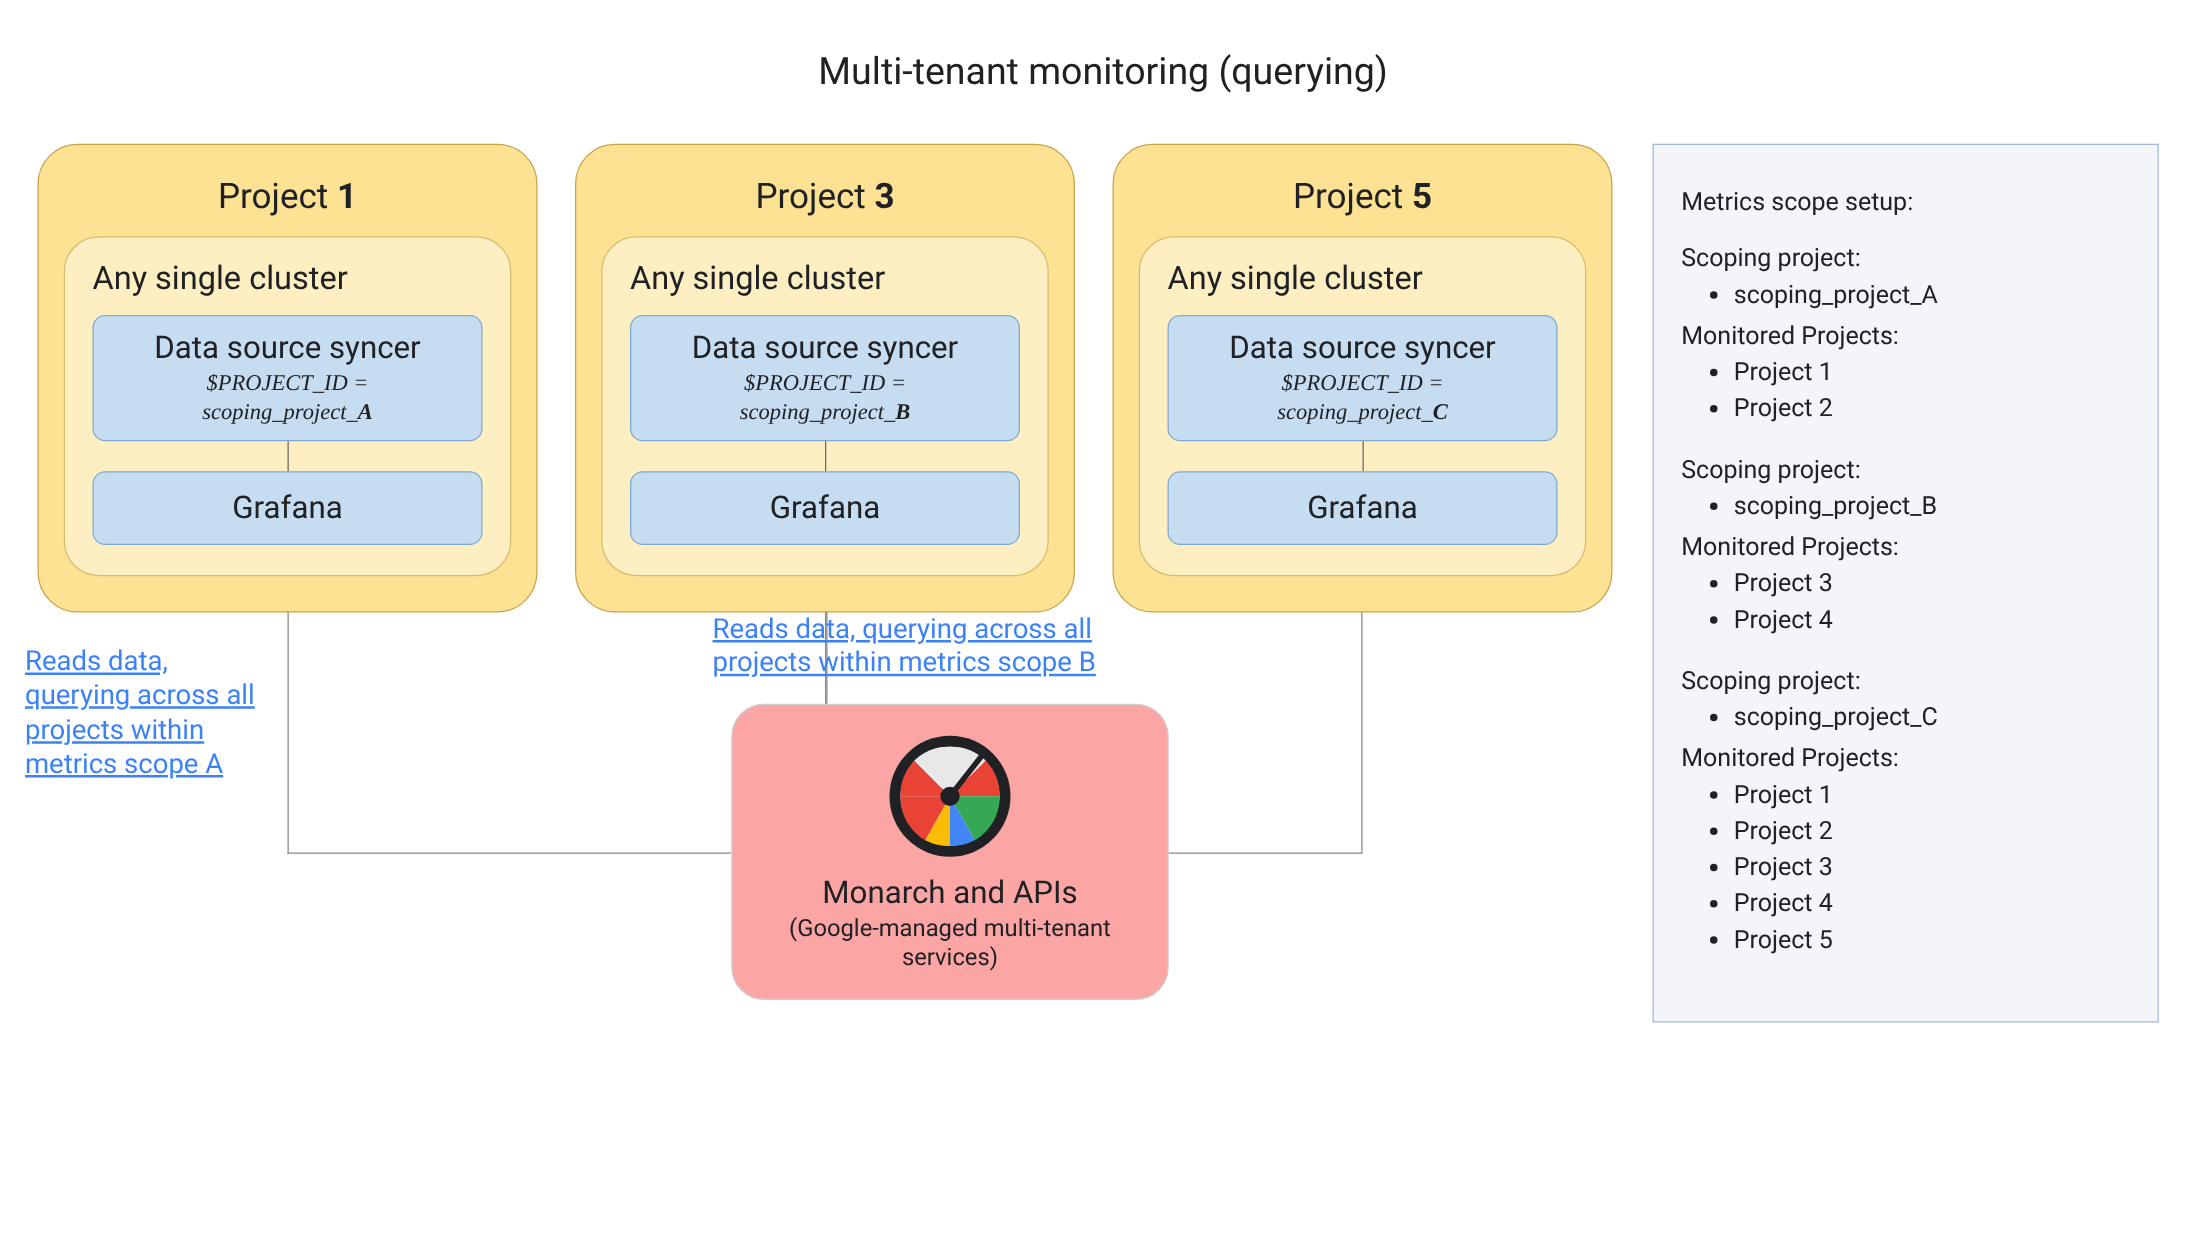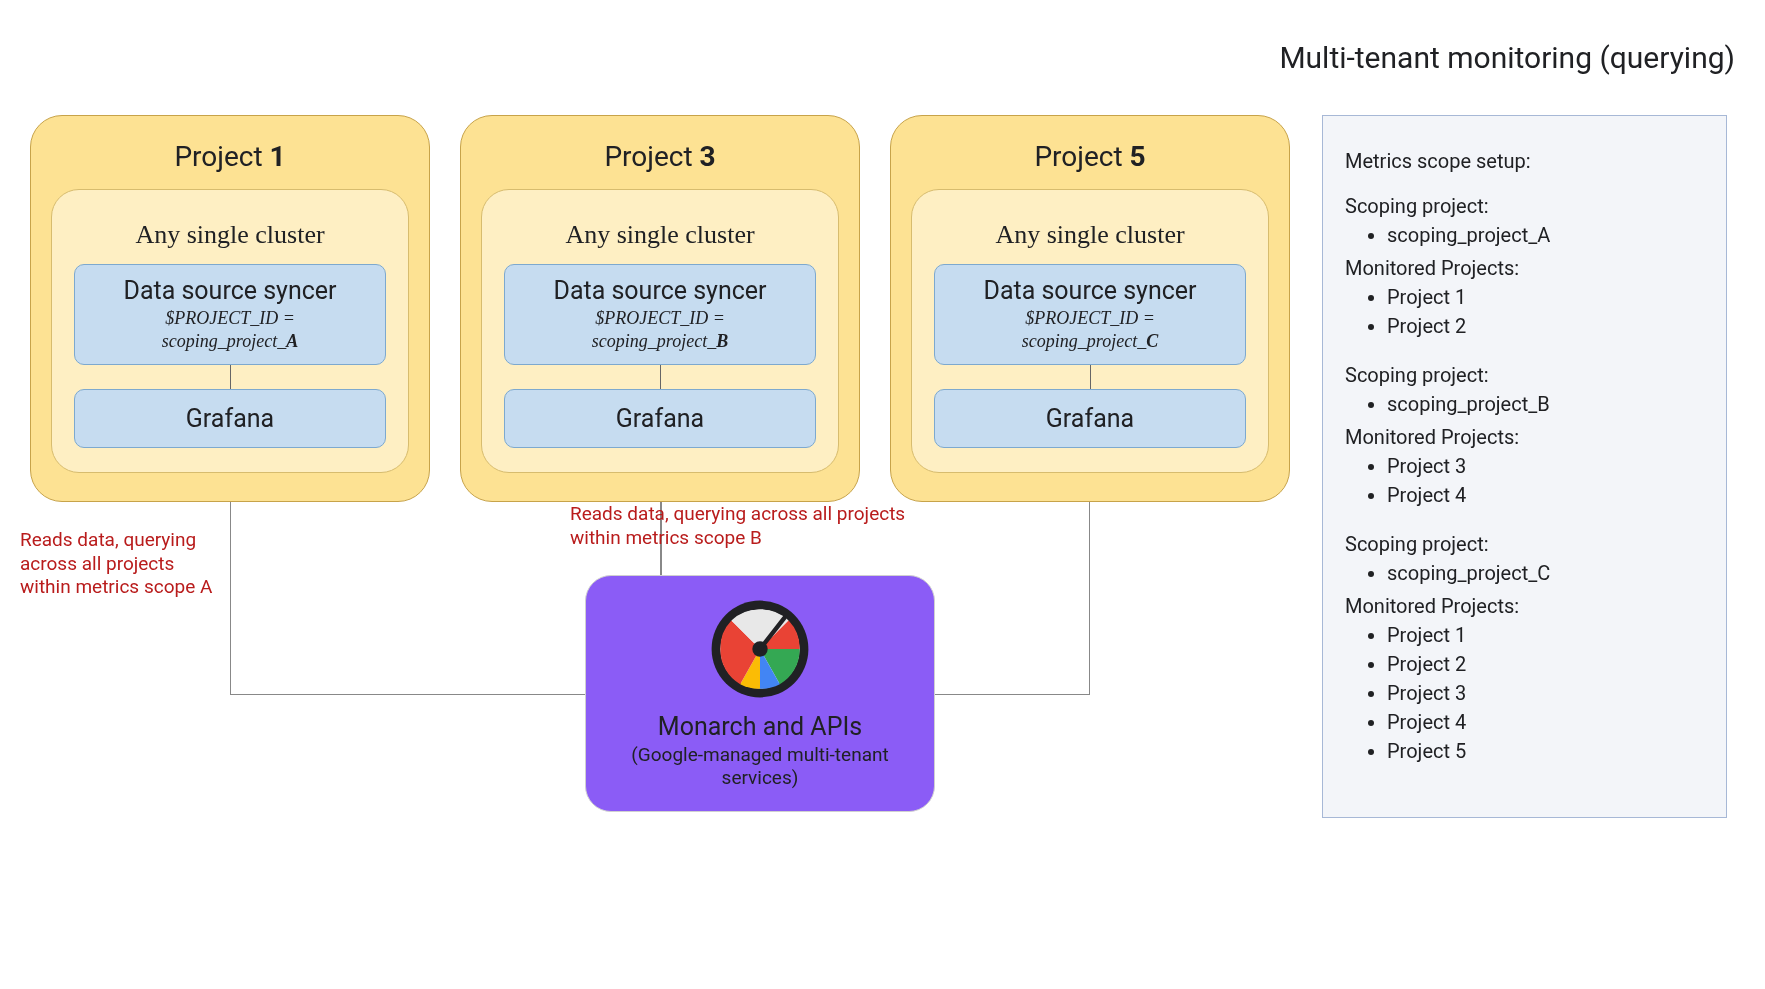--- a/index.html
+++ b/index.html
@@ -5,21 +5,21 @@
   * { box-sizing: border-box; }
   body {
     margin: 0;
     font-family: -apple-system, BlinkMacSystemFont, "Segoe UI", Roboto, Arial, sans-serif;
     background: #fff;
     color: #202124;
     width: 1765px;
     padding: 20px 30px;
   }
   .title {
-    text-align: right;
+    text-align: center;
     font-size: 30px;
     margin: 20px 0 40px;
   }
   .layout {
     display: flex;
     align-items: flex-start;
     gap: 32px;
   }
   .left-col {
     position: relative;
@@ -43,24 +43,22 @@
     font-size: 28px;
     margin: 6px 0 16px;
   }
   .cluster {
     background: #feefc3;
     border: 1px solid #d7bc6e;
     border-radius: 28px;
     padding: 14px 22px 24px;
   }
   .cluster-title {
-    text-align: center;
     font-size: 26px;
-    margin: 16px 0 14px;
-    font-family: Liberation Serif, serif;
+    margin: 4px 0 14px;
   }
   .blue-box {
     background: #c6dcf0;
     border: 1px solid #7da9cf;
     border-radius: 10px;
     text-align: center;
     padding: 12px 10px;
   }
   .ds-title {
     font-size: 25px;
@@ -88,32 +86,33 @@
     margin-top: -12px;
     z-index: 1;
   }
   .conn {
     position: absolute;
     border: 1px solid #888;
     border-top: none;
   }
   .caption {
     position: absolute;
-    font-size: 19px;
+    font-size: 22px;
     line-height: 1.25;
     width: 200px;
-    color: #b91c1c;
+    color: #3b82f6;
+    text-decoration: underline;
   }
   .caption.wide { width: 380px; }
   .monarch {
     position: absolute;
     left: 555px;
     top: 85px;
     width: 350px;
-    background: #8b5cf6;
+    background: #fca5a5;
     border: 1px solid #d0d0d0;
     border-radius: 26px;
     padding: 18px 16px 22px;
     text-align: center;
     z-index: 3;
   }
   .monarch-title { font-size: 25px; margin-top: 8px; }
   .monarch-sub { font-size: 19px; margin-top: 2px; }
   .gauge-wrap { display: flex; justify-content: center; }
   .side-panel {

